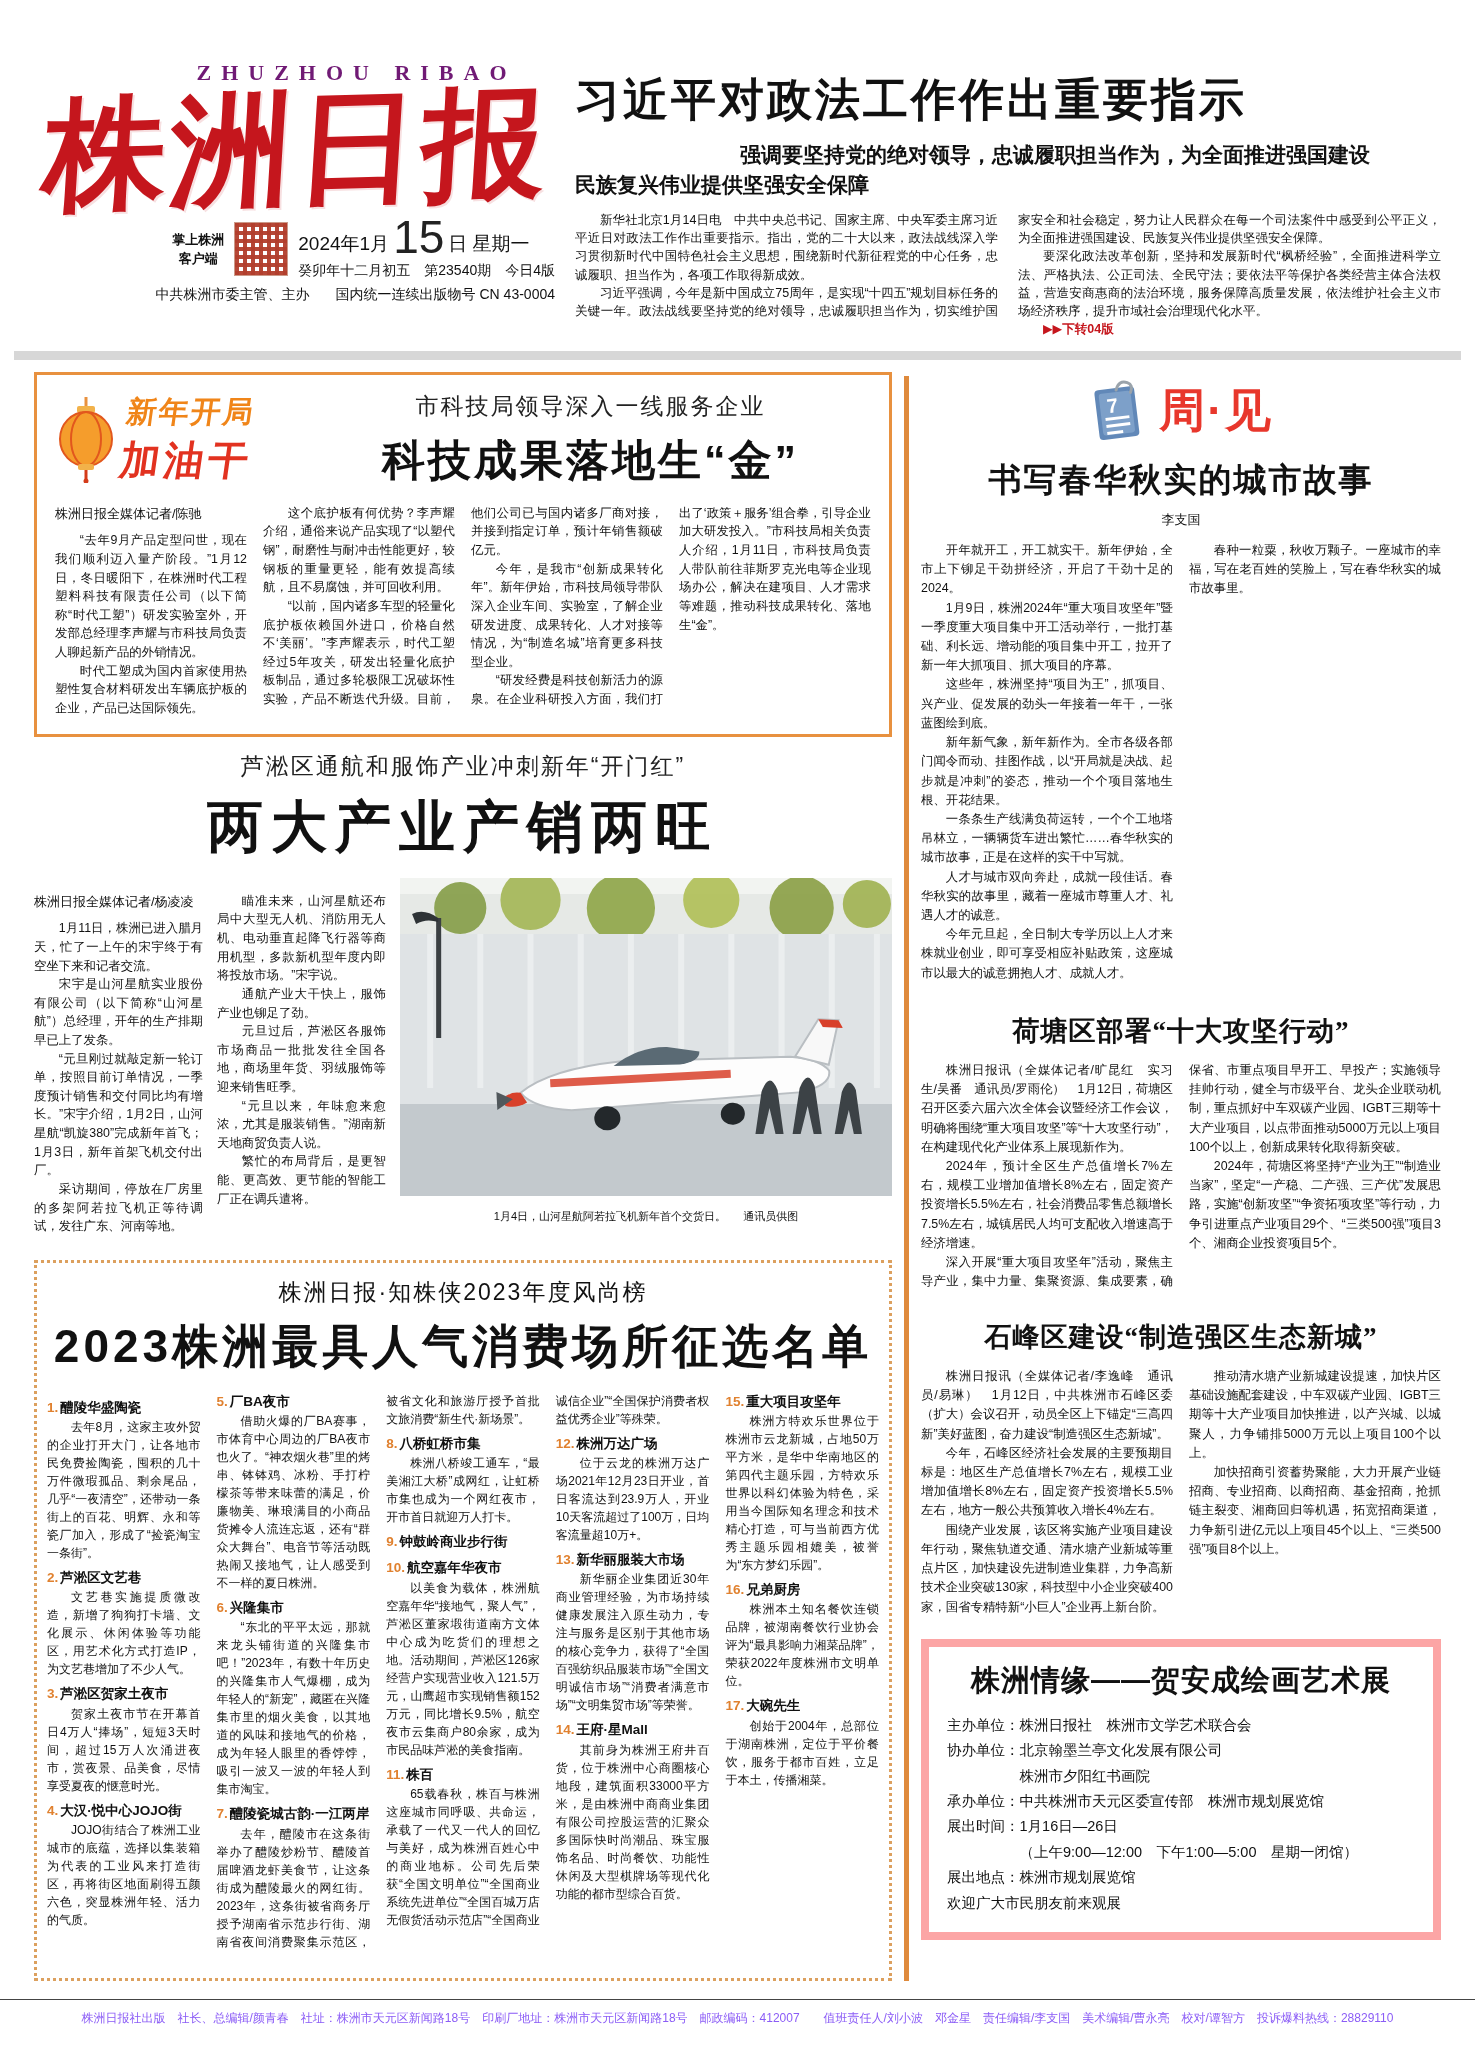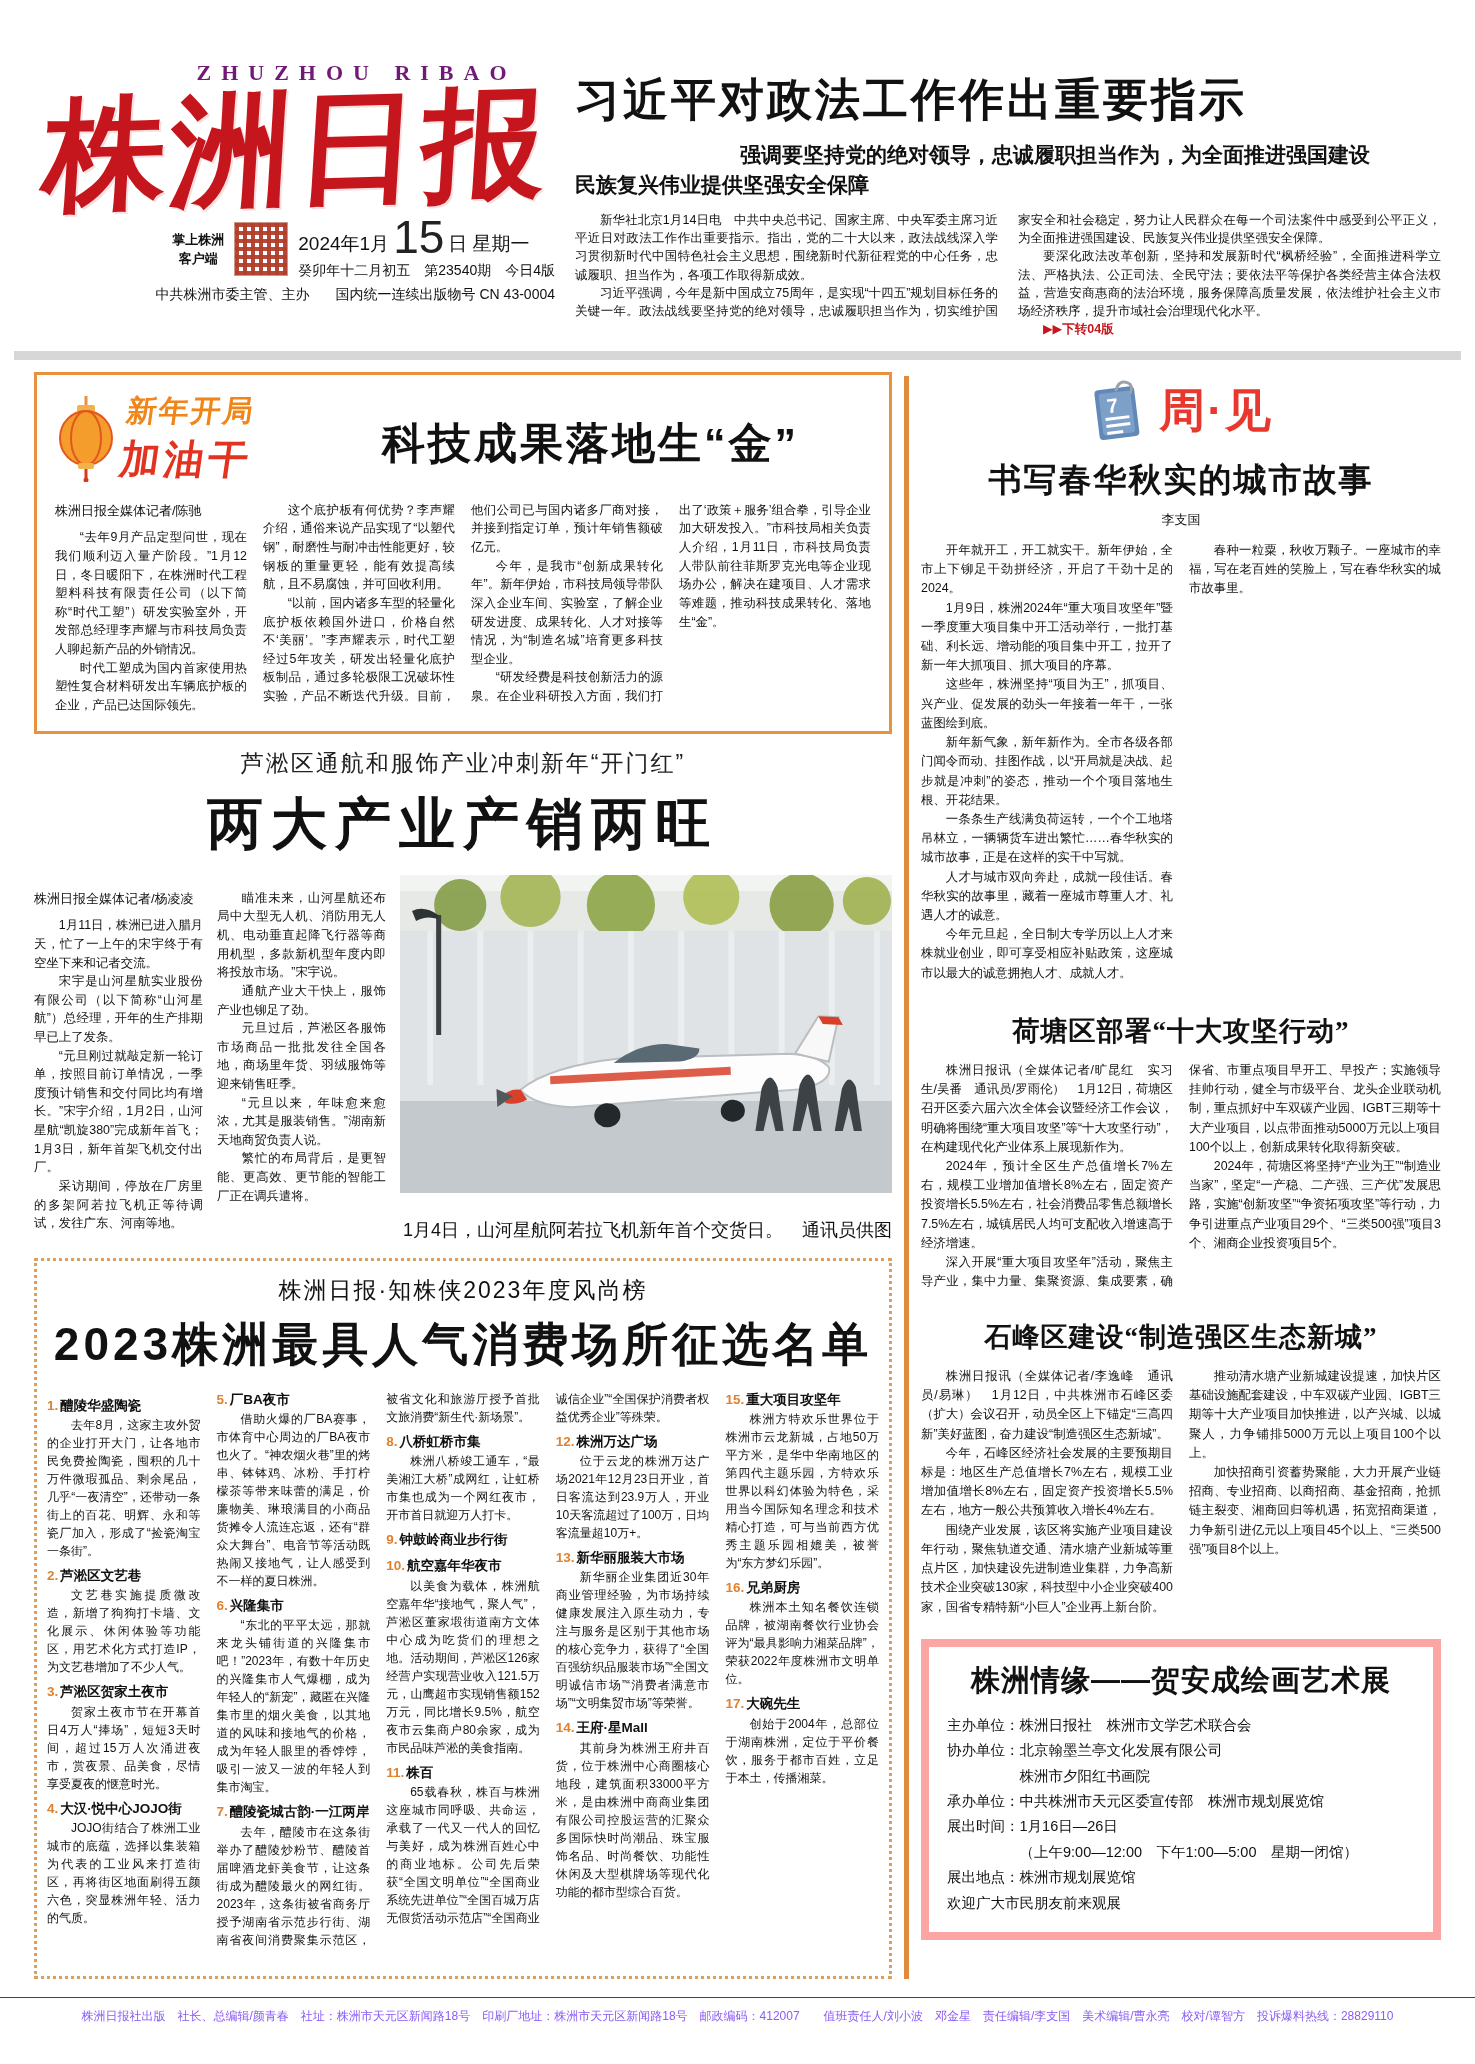--- a/index.html
+++ b/index.html
@@ -57,21 +57,21 @@
   .tech-cols { column-count:4; column-gap:16px; column-fill:auto; height:218px; }
 
   
   .industry { margin-top:14px; }
   .industry .kicker { text-align:center; display:block; }
   .industry-hl { text-align:center; font-size:56px; font-weight:900; letter-spacing:8px; margin:8px 0 12px; }
   .industry-flex { display:flex; gap:14px; }
   .industry-text { width:352px; flex:0 0 352px; column-count:2; column-gap:14px; column-fill:auto; height:352px; }
   .photo-wrap { flex:1; }
   .photo-svg { width:100%; height:318px; display:block; }
-  .caption { text-align:right; font-size:18px; margin-top:25px; }
+  .caption { text-align:center; font-size:11px; margin-top:13px; }
   .caption .credit { margin-left:14px; }
 
   
   .list-section { border:3px dotted #dSAa; border:3px dotted #dca05e; margin-top:16px; padding:14px 10px 16px; }
   .list-kicker { text-align:center; font-size:23px; letter-spacing:2px; }
   .list-hl { text-align:center; font-size:46px; font-weight:900; letter-spacing:4px; margin-top:8px; }
   .list-cols { margin-top:14px; column-count:5; column-gap:16px; column-fill:auto; height:570px; overflow:hidden;
                font-size:12px; line-height:1.5; text-align:justify; }
   .li-head { font-size:13.5px; font-weight:bold; margin-top:6px; break-after:avoid; }
   .li-num { color:#e0812f; margin-right:2px; }
@@ -165,20 +165,21 @@
               <rect x="23" y="67" width="16" height="6" rx="2" fill="#f2b24a"></rect>
               <line x1="31" y1="73" x2="31" y2="82" stroke="#d43b1a" stroke-width="3"></line>
               <circle cx="31" cy="84" r="2.5" fill="#d43b1a"></circle>
             </svg>
             <div class="badge-txt">
               <div class="badge-l1">新年开局</div>
               <div class="badge-l2">加油干</div>
             </div>
           </div>
           <div class="tech-titles">
+            <div class="kicker">市科技局领导深入一线服务企业</div>
             <div class="tech-hl">科技成果落地生“金”</div>
           </div>
         </div>
         <div class="art-body tech-cols">
           <p class="byline">株洲日报全媒体记者/陈驰</p>
           <div>
 
           <p>“去年9月产品定型问世，现在我们顺利迈入量产阶段。”1月12日，冬日暖阳下，在株洲时代工程塑料科技有限责任公司（以下简称“时代工塑”）研发实验室外，开发部总经理李声耀与市科技局负责人聊起新产品的外销情况。</p>
               <p>时代工塑成为国内首家使用热塑性复合材料研发出车辆底护板的企业，产品已达国际领先。</p>
               <p>这个底护板有何优势？李声耀介绍，通俗来说产品实现了“以塑代钢”，耐磨性与耐冲击性能更好，较钢板的重量更轻，能有效提高续航，且不易腐蚀，并可回收利用。</p>

